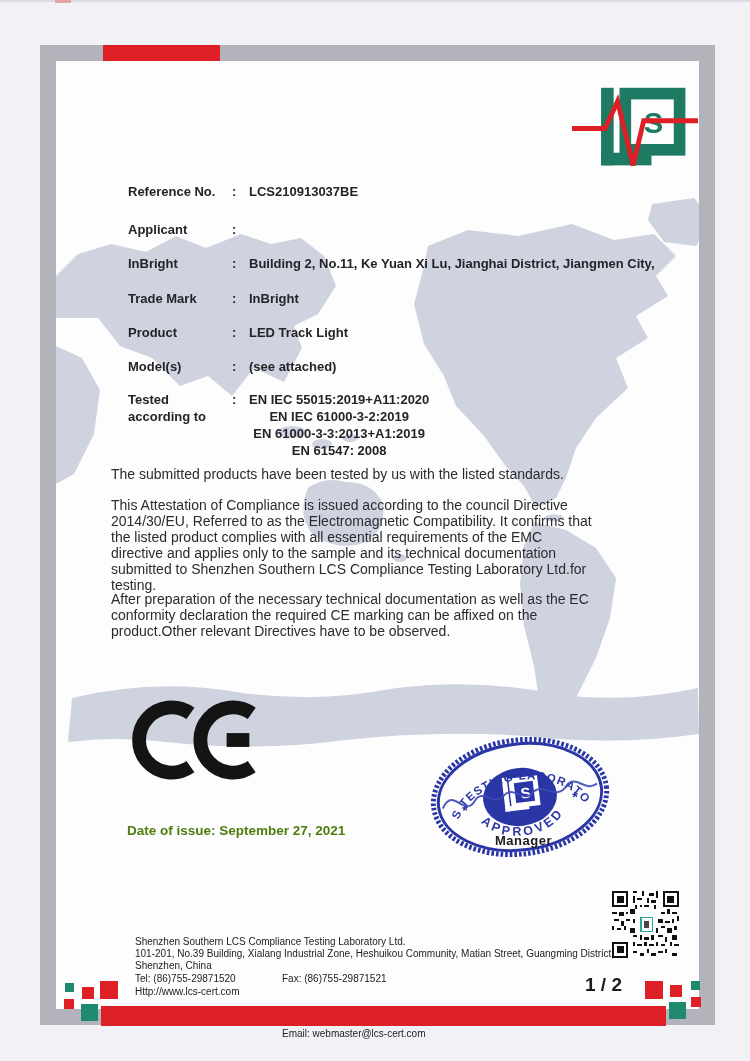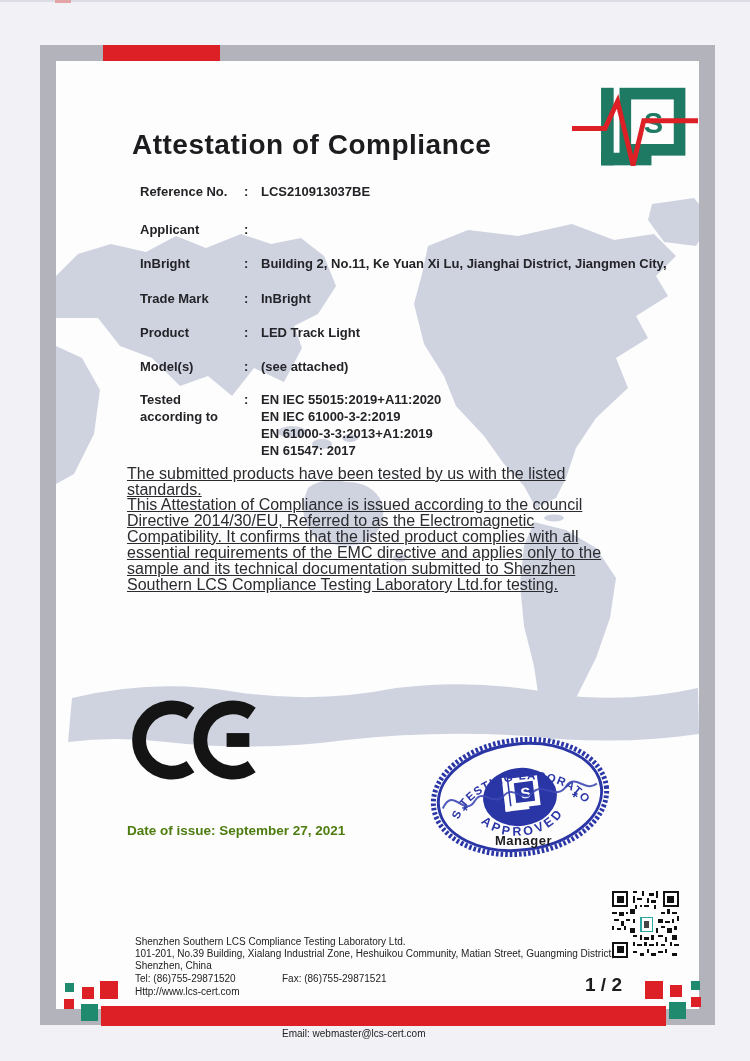--- a/index.html
+++ b/index.html
@@ -26,28 +26,28 @@
   .map{position:absolute;left:56px;top:186px;width:643px;height:588px;z-index:1;}
 
   
   .logo{position:absolute;left:572px;top:80px;width:126px;height:97px;z-index:2;}
 
   .title{
     position:absolute;left:132px;top:129px;z-index:2;
     font-size:28px;font-weight:bold;color:#1c1c1e;letter-spacing:.5px;
   }
 
-  .frow{position:absolute;left:128px;z-index:2;font-size:13px;font-weight:bold;color:#242428;display:flex;margin-left:12px;}
+  .frow{position:absolute;left:128px;z-index:2;font-size:13px;font-weight:bold;color:#242428;display:flex;}
   .frow .lbl{width:104px;flex:none;line-height:17px;}
   .frow .colon{width:17px;flex:none;line-height:17px;}
-  .frow .val{line-height:17px;max-width:460px;}
+  .frow .val{line-height:17px;max-width:460px;text-align:center;}
 
   .body-text{
-    position:absolute;left:127px;width:487px;z-index:2;
-    font-size:16px;line-height:16px;color:#2b2b2f;text-decoration:underline;
+    position:absolute;left:111px;width:487px;z-index:2;
+    font-size:14px;line-height:16px;color:#2b2b2f;
   }
 
   .ce{position:absolute;left:131px;top:698px;width:125px;height:84px;z-index:2;}
 
   .date-issue{
     position:absolute;left:127px;top:823px;z-index:2;
     font-size:13.5px;font-weight:bold;color:#4d7c0f;
   }
 
   .stamp{position:absolute;left:428px;top:736px;width:184px;height:122px;z-index:3;transform:rotate(-7deg);}
@@ -115,21 +115,20 @@
   </svg>
 
   <svg class="logo" viewBox="0 0 130 100">
     <rect x="30" y="8" width="13" height="80" fill="#1e7a62"></rect>
     <rect x="30" y="75" width="52" height="13" fill="#1e7a62"></rect>
     <rect x="55" y="14" width="56" height="58" fill="none" stroke="#1e7a62" stroke-width="12"></rect>
     <text x="84" y="55" text-anchor="middle" font-size="30" font-weight="bold" fill="#1e7a62" font-family="Liberation Sans, sans-serif">S</text>
     <polyline points="0,50 34,50 47,22 63,88 74,42 92,42 130,42" fill="none" stroke="#dd1f26" stroke-width="5"></polyline>
   </svg>
 
-  <div class="title">Attestation of Compliance</div>
 
   <div class="frow" style="top:183px">
     <span class="lbl">Reference No.</span>
     <span class="colon">:</span>
     <span class="val">LCS210913037BE</span>
   </div>
 
   <div class="frow" style="top:221px">
     <span class="lbl">Applicant</span>
     <span class="colon">:</span>
@@ -164,26 +163,27 @@
   <div class="frow" style="top:391px">
     <span class="lbl">
       <div>Tested</div>
       <div>according to</div>
     </span>
     <span class="colon">:</span>
     <span class="val">
       <div>EN IEC 55015:2019+A11:2020</div>
       <div>EN IEC 61000-3-2:2019</div>
       <div>EN 61000-3-3:2013+A1:2019</div>
-      <div>EN 61547: 2017</div>
+      <div>EN 61547: 2008</div>
     </span>
   </div>
 
   <div class="body-text" style="top:466px">The submitted products have been tested by us with the listed standards.</div>
   <div class="body-text" style="top:497px">This Attestation of Compliance is issued according to the council Directive 2014/30/EU, Referred to as the Electromagnetic Compatibility. It confirms that the listed product complies with all essential requirements of the EMC directive and applies only to the sample and its technical documentation submitted to Shenzhen Southern LCS Compliance Testing Laboratory Ltd.for testing.</div>
+  <div class="body-text" style="top:591px">After preparation of the necessary technical documentation as well as the EC conformity declaration the required CE marking can be affixed on the product.Other relevant Directives have to be observed.</div>
 
   <svg class="ce" viewBox="0 0 125 85">
     <g fill="none" stroke="#141414" stroke-width="14">
       <path d="M 59.4 15.5 A 33 33 0 1 0 59.4 69.5"></path>
       <path d="M 121.4 15.5 A 33 33 0 1 0 121.4 69.5"></path>
       <path d="M 96 42.5 H 119"></path>
     </g>
   </svg>
 
   <div class="date-issue">Date of issue: September 27, 2021</div>

